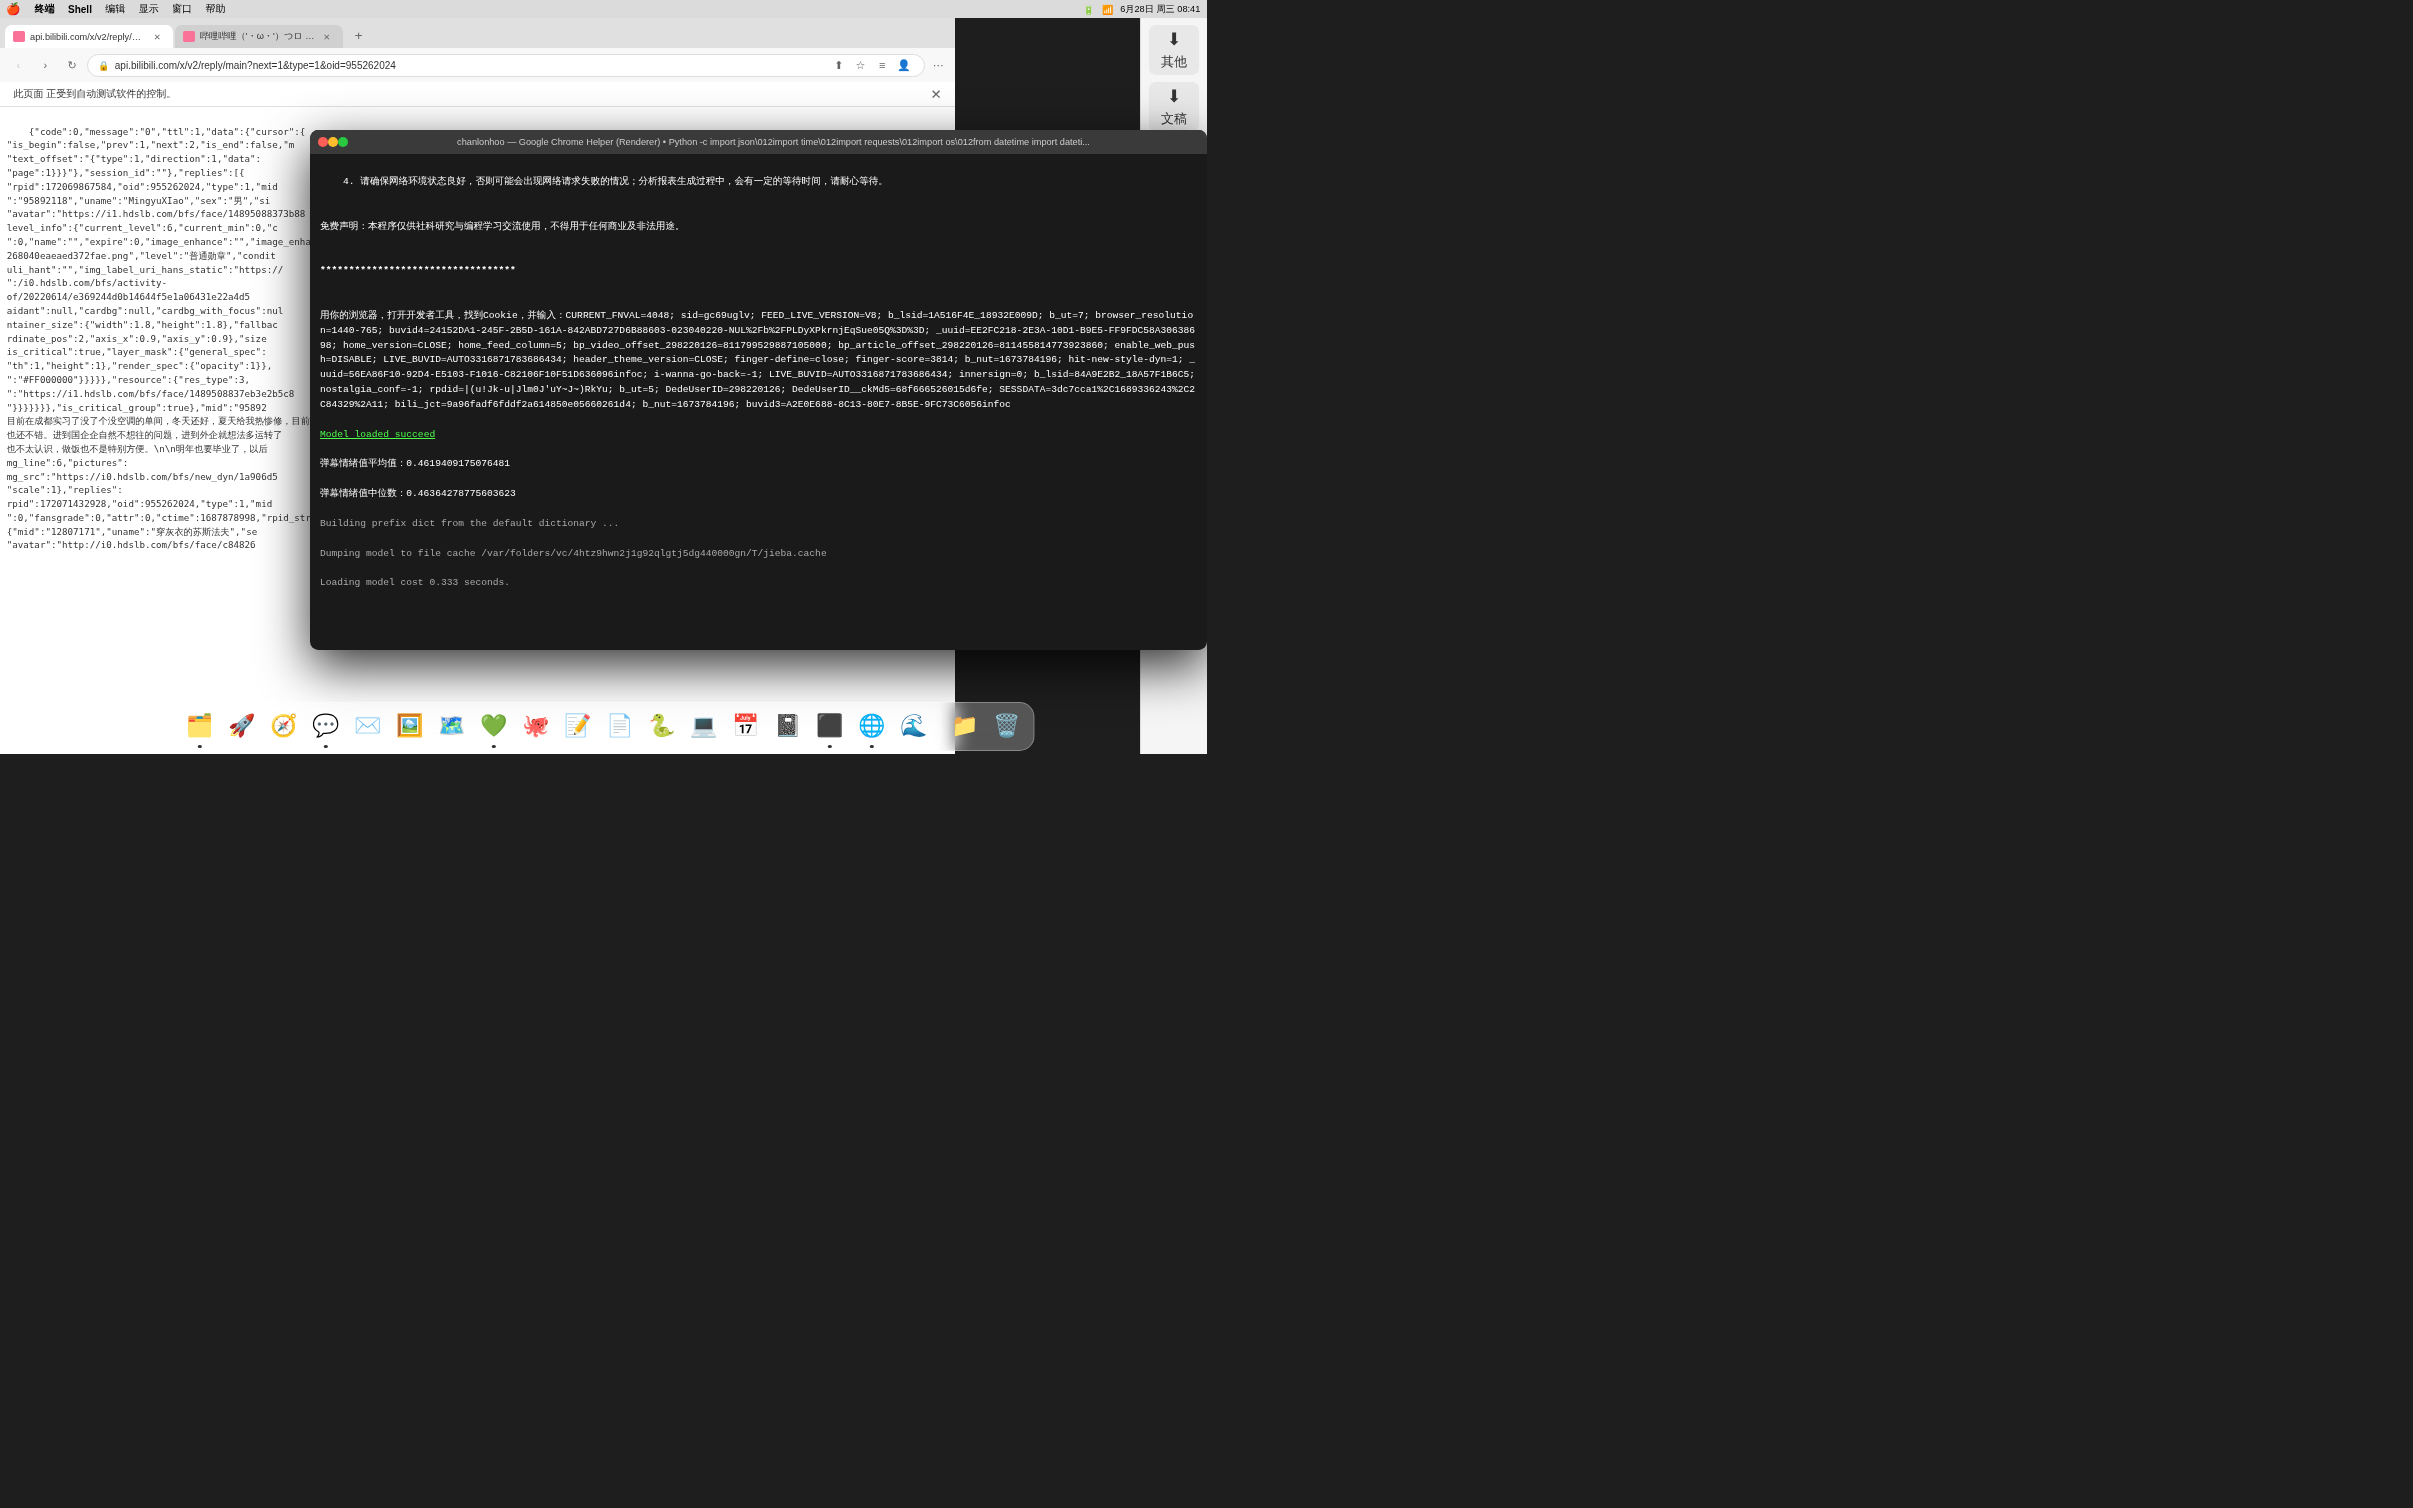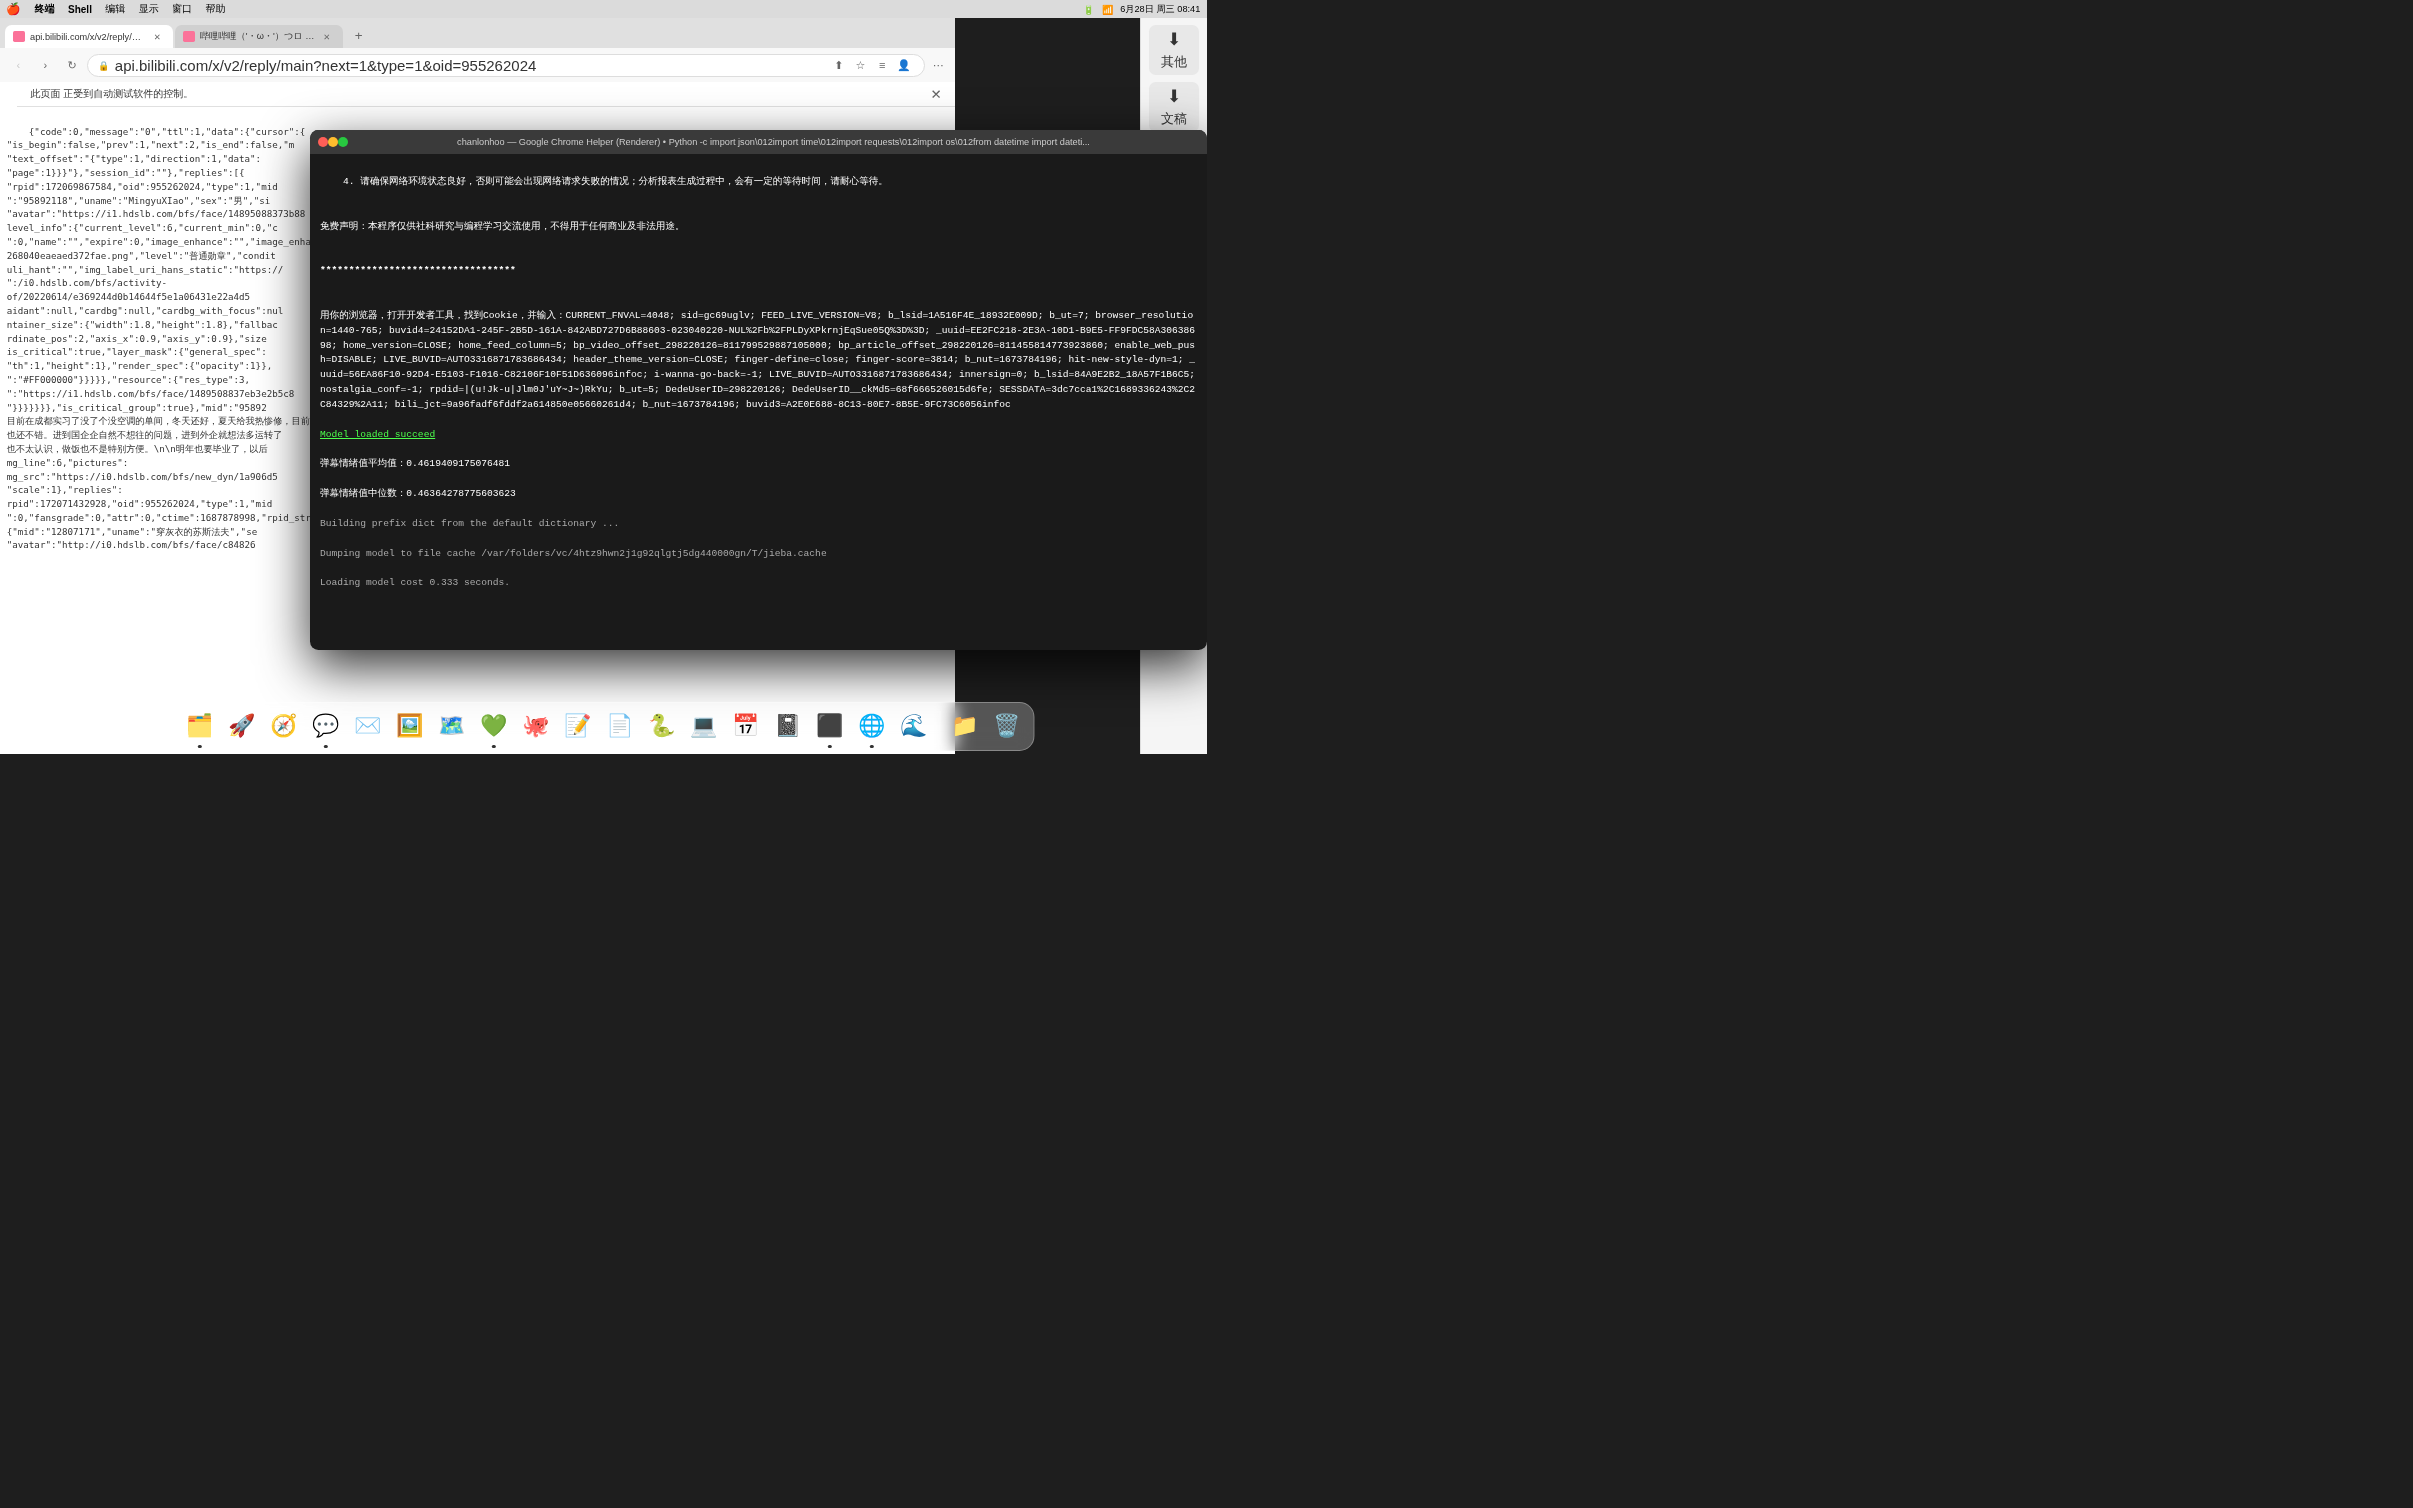--- a/index.html
+++ b/index.html
@@ -184,21 +184,21 @@
       gap: 5px;
     }
 
     .url-bar-lock {
       color: #4a4a4a;
       font-size: 9.2px;
     }
 
     .url-text {
       flex: 1;
-      font-size: 15px;
+      font-size: 10px;
       color: #333;
       overflow: hidden;
       text-overflow: ellipsis;
       white-space: nowrap;
     }
 
     .url-actions {
       display: flex;
       align-items: center;
       gap: 1.7px;
@@ -225,21 +225,20 @@
     
     .notification-bar {
       background: #fff;
       border-bottom: 0.8px solid #e0e0e0;
       padding: 5px 13.4px;
       display: flex;
       align-items: center;
       justify-content: space-between;
       font-size: 10px;
       color: #333;
-      margin-left: 17px;
     }
 
     .notification-close {
       cursor: pointer;
       color: #666;
       font-size: 13.4px;
       line-height: 1;
     }
 
     

